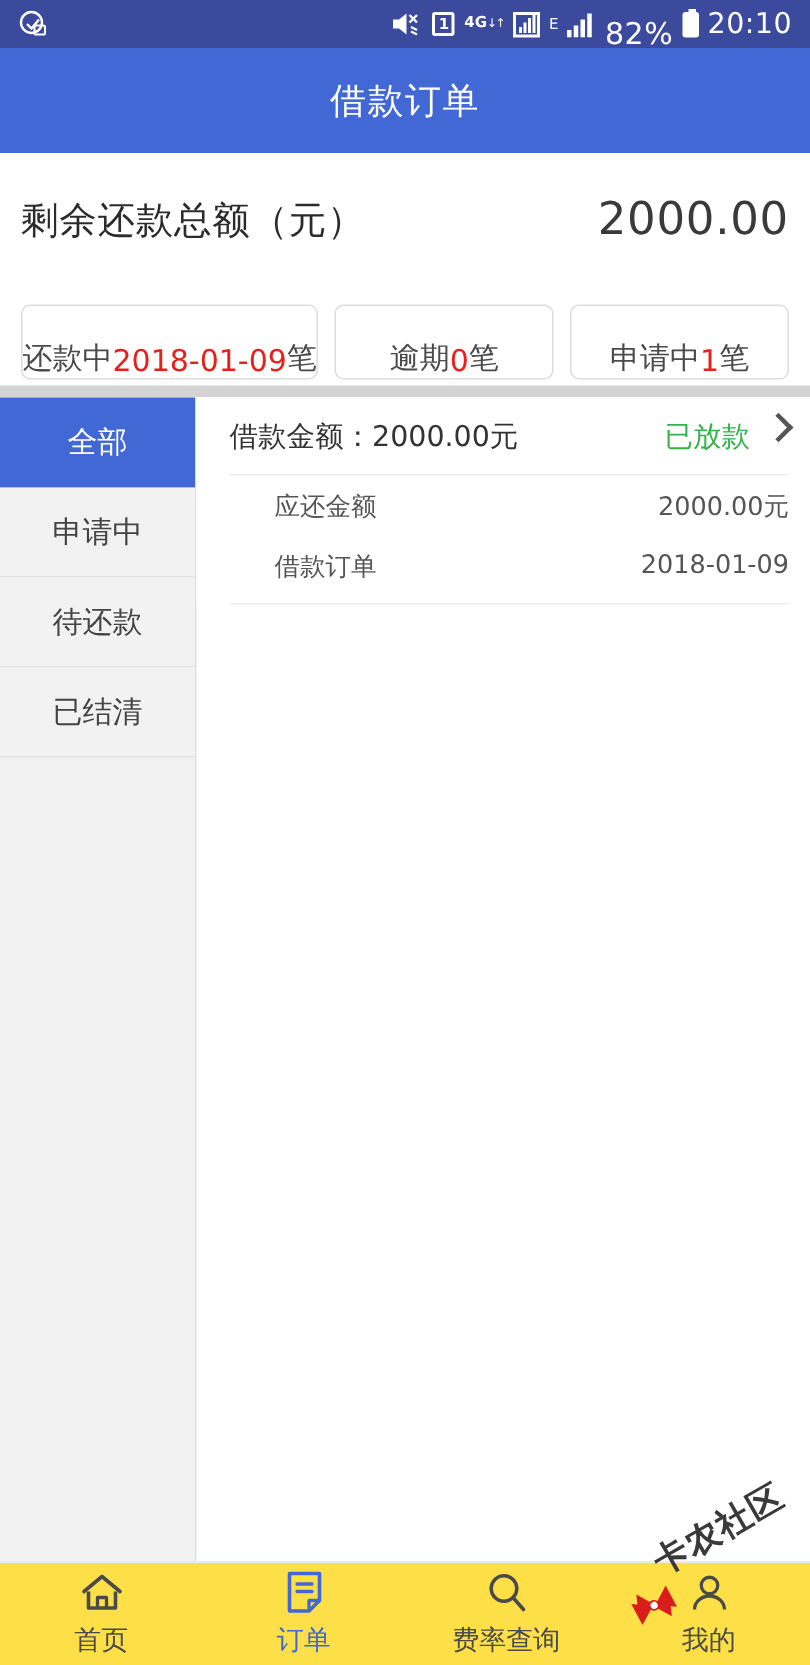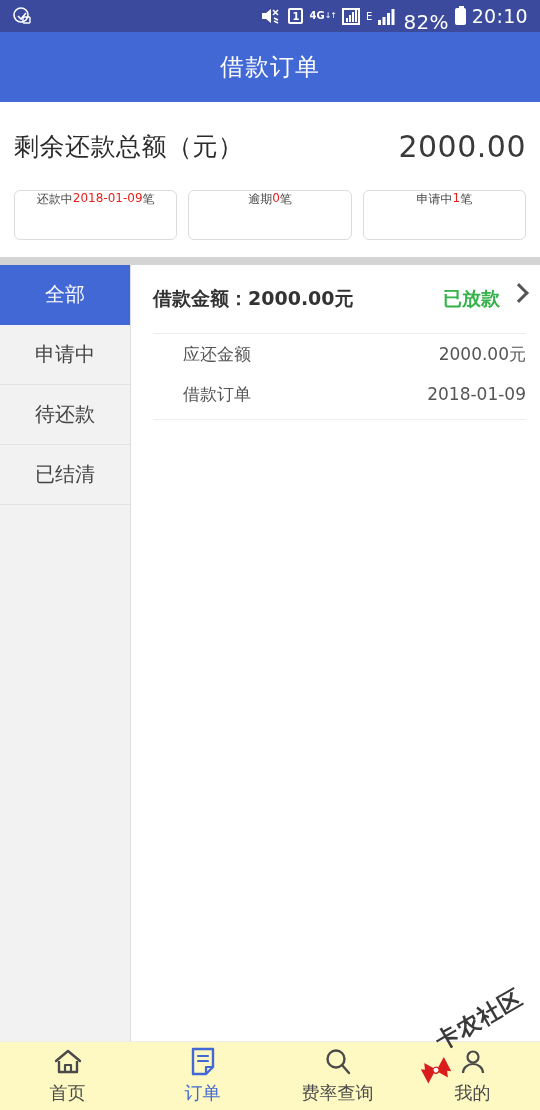--- a/index.html
+++ b/index.html
@@ -49,22 +49,22 @@
   
   .summary { background:#fff; padding:0 14px; flex:0 0 155px; }
   .sum-row {
     height:88px; display:flex; align-items:center; justify-content:space-between;
   }
   .sum-label { font-size:25px; color:#2b2b2b; letter-spacing:.5px; }
   .sum-value { font-size:30px; color:#3a3a3a; letter-spacing:.5px; }
   .chips { display:flex; gap:11px; }
   .chip {
     flex:1; height:50px; border:1px solid #dcdcdc; border-radius:6px;
-    display:flex; align-items:flex-start; justify-content:center;
-    font-size:12px; color:#4a4a4a; background:#fff; white-space:nowrap;
+    display:flex; align-items:flex-end; justify-content:center;
+    font-size:20px; color:#4a4a4a; background:#fff; white-space:nowrap;margin-top:13px;
   }
   .chip .hl { color:#e8201c; }
 
   
   .band { flex:0 0 8px; background:#d4d4d4; }
 
   
   .body { flex:1; display:flex; min-height:0; background:#fff; }
   .sidebar {
     width:131px; flex:0 0 131px; background:#f2f2f2;
@@ -73,39 +73,38 @@
   .side-item {
     height:60px; display:flex; align-items:center; justify-content:center;
     font-size:20px; color:#444; background:#f2f2f2;
     border-bottom:1px solid #e2e2e2;
   }
   .side-item.active { background:#4268d6; color:#fff; border-bottom-color:#4268d6; }
 
   .content { flex:1; background:#fff; min-width:0; }
   .order-card { padding:0 14px 0 22px; background:#fff; }
   .oc-top {
-    height:69px; display:flex; align-items:center; justify-content:space-between;
+    height:52px; display:flex; align-items:center; justify-content:space-between;
     border-bottom:1px solid #ededed;
-    font-weight:bold;
   }
   .oc-title { font-size:19px; color:#333; }
   .oc-right { display:flex; gap:12px; }
   .oc-status { font-size:19px; color:#35b34a; }
   .chev { width:14px; height:14px; border-right:3px solid #555; border-top:3px solid #555; transform:rotate(45deg); }
   .oc-row {
     height:40px; display:flex; align-items:center; justify-content:space-between;
     font-size:17px; color:#4a4a4a;margin-left:30px;
   }
   .oc-row .k { color:#555; }
   .oc-row .v { color:#555; }
   .oc-foot { border-bottom:1px solid #ededed; height:6px; }
 
   
   .tabbar {
-    flex:0 0 69px; height:69px; background:#fef9c3;
+    flex:0 0 69px; height:69px; background:#fde047;
     display:flex; align-items:center;
     border-top:1px solid #ececec; position:relative; z-index:3;
   }
   .tab { flex:1; display:flex; flex-direction:column; align-items:center; justify-content:center; gap:4px; }
   .tab .lbl { font-size:18px; color:#4a4a4a; }
   .tab.active .lbl { color:#4268d6; }
   .tab .ico { height:30px; display:flex; align-items:center; justify-content:center; }
 
   
   .watermark {

